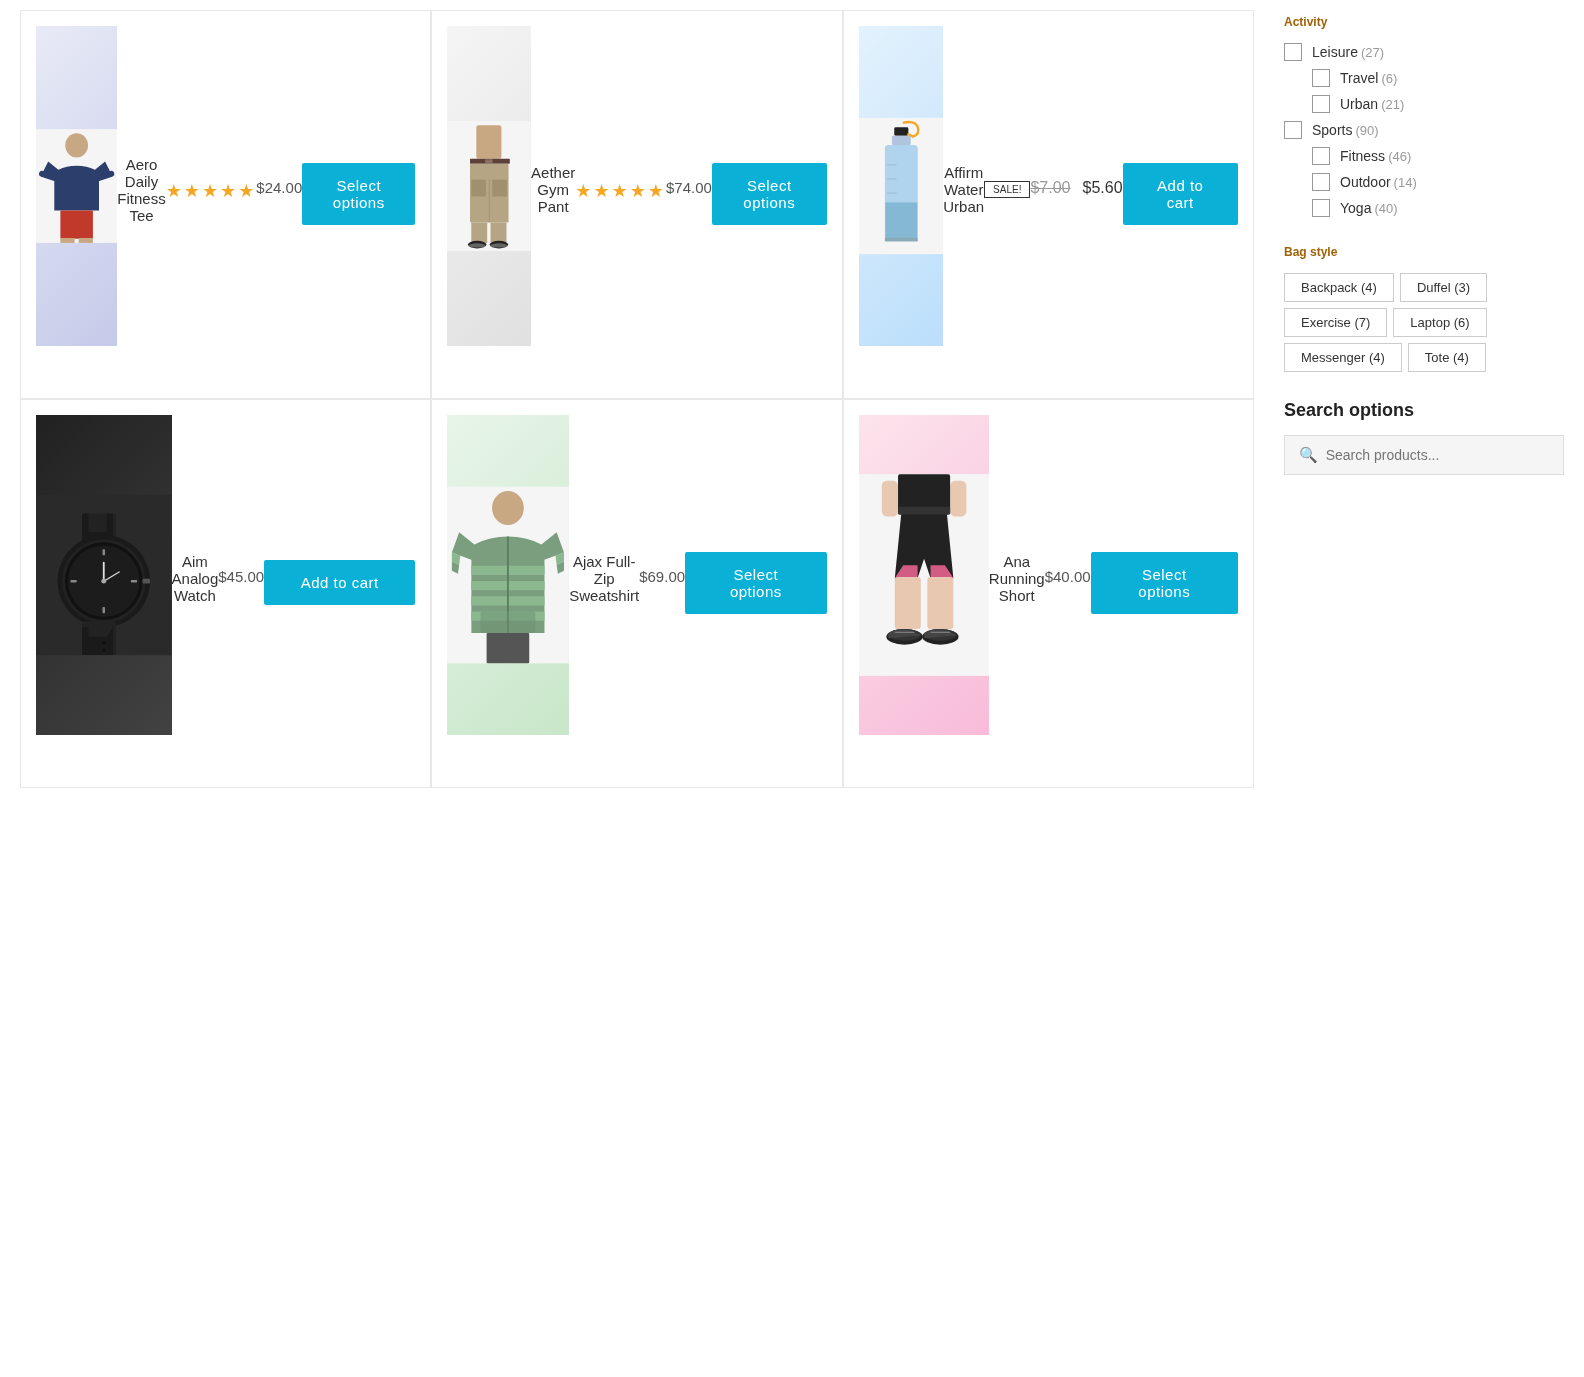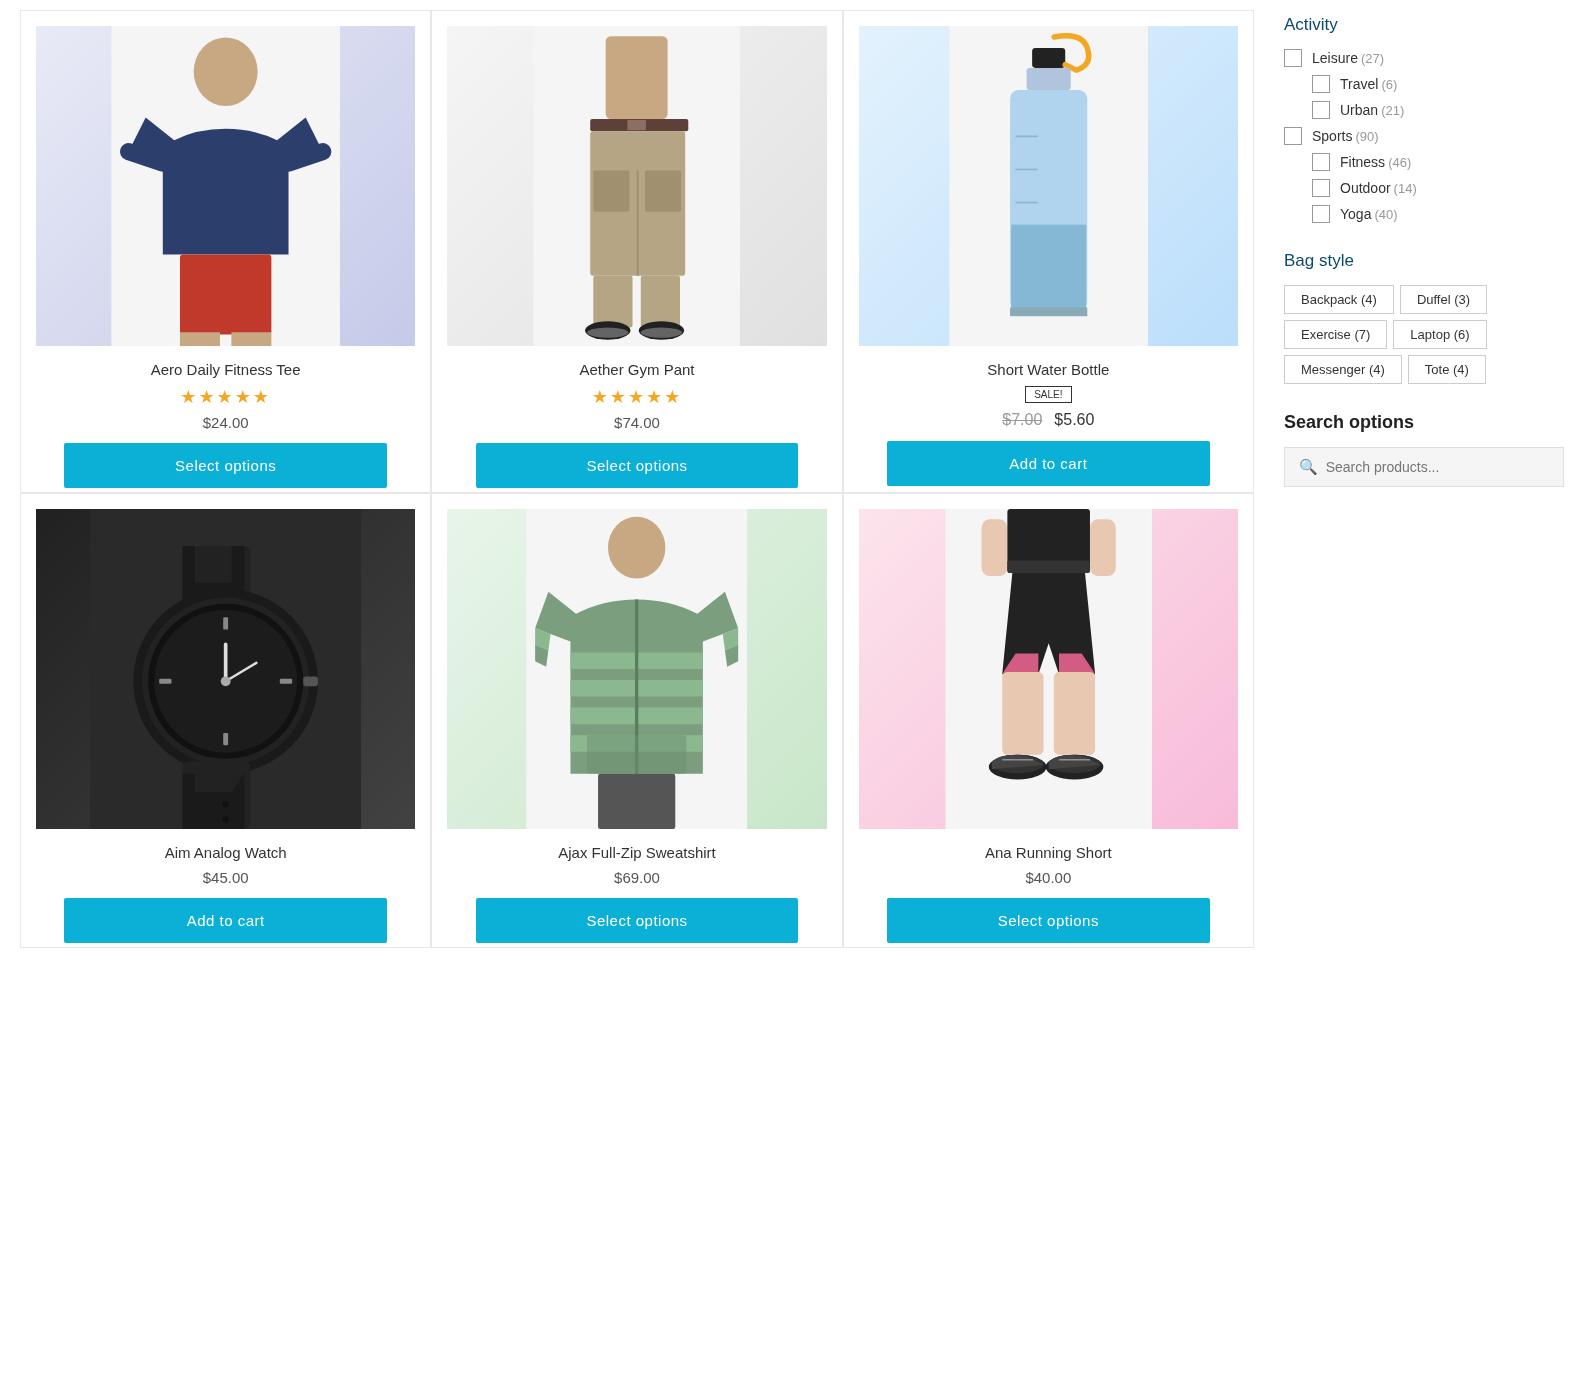--- a/index.html
+++ b/index.html
@@ -17,23 +17,23 @@
       flex: 1;
       display: grid;
       grid-template-columns: repeat(3, 1fr);
       gap: 0;
       margin-right: 30px;
     }
 
     .product-card {
       border: 1px solid #e8e8e8;
       display: flex;
-      flex-direction: column;
+      flex-direction: row;
       align-items: center;
-      padding: 15px 15px 4px;
+      padding: 15px 15px 37px;
       background: #fff;
       position: relative;
     }
 
     .product-image-container {
       width: 100%;
       height: 320px;
       display: flex;
       align-items: center;
       justify-content: center;
@@ -122,24 +122,24 @@
       width: 280px;
       flex-shrink: 0;
       padding-top: 5px;
     }
 
     .sidebar-section {
       margin-bottom: 28px;
     }
 
     .sidebar-section-title {
-      font-size: 17px;
-      font-weight: normal;
+      font-size: 12px;
+      font-weight: bold;
       margin-bottom: 14px;
-      color: #0c4a6e;
+      color: #a16207;
     }
 
     .filter-item {
       display: flex;
       align-items: center;
       margin-bottom: 8px;
       font-size: 14px;
     }
 
     .filter-item input[type="checkbox"] {
@@ -315,21 +315,21 @@
       <line x1="60" y1="130" x2="80" y2="130" stroke="#8ab4d4" stroke-width="1.5"></line>
       <line x1="60" y1="160" x2="80" y2="160" stroke="#8ab4d4" stroke-width="1.5"></line>
       <line x1="60" y1="190" x2="80" y2="190" stroke="#8ab4d4" stroke-width="1.5"></line>
       <line x1="60" y1="220" x2="80" y2="220" stroke="#8ab4d4" stroke-width="1.5"></line>
 
       <rect x="56" y="180" width="68" height="77" fill="#85b8d4" rx="0 0 7 7"></rect>
 
       <rect x="55" y="255" width="70" height="8" fill="#8aaab8" rx="0 0 8 8"></rect>
     </svg>
     </div>
-    <div class="product-title">Short Water Bottle</div>
+    <div class="product-title">Affirm Water Urban</div>
 
     <div class="sale-badge">SALE!</div>
     <div class="price-container">
       <span class="price-original">$7.00</span>
       <span class="price-sale">$5.60</span>
     </div>
     <button class="btn-primary">Add to cart</button>
   </div>
       <div class="product-card">
     <div class="product-image-container img-watch">

